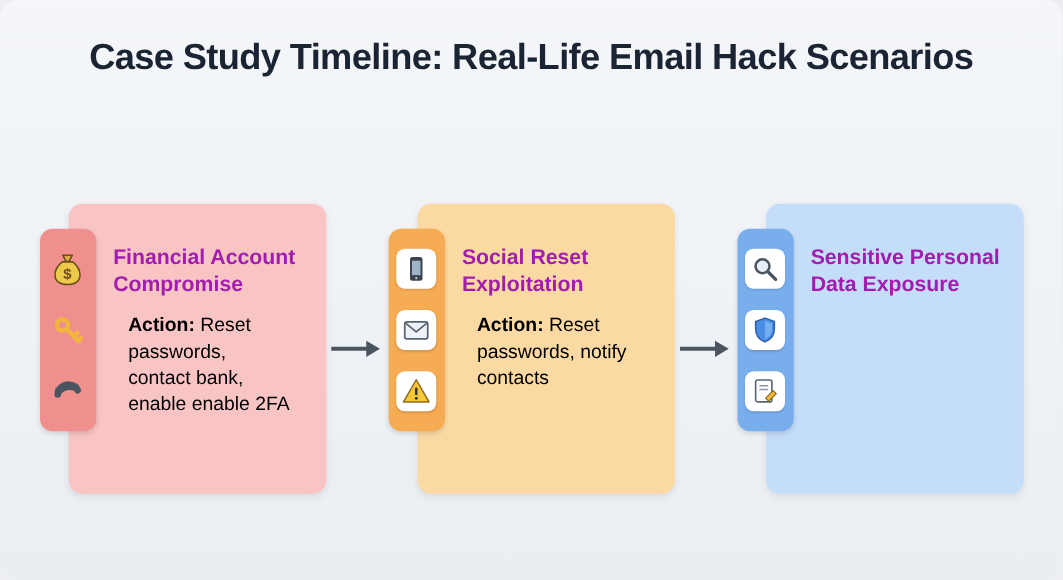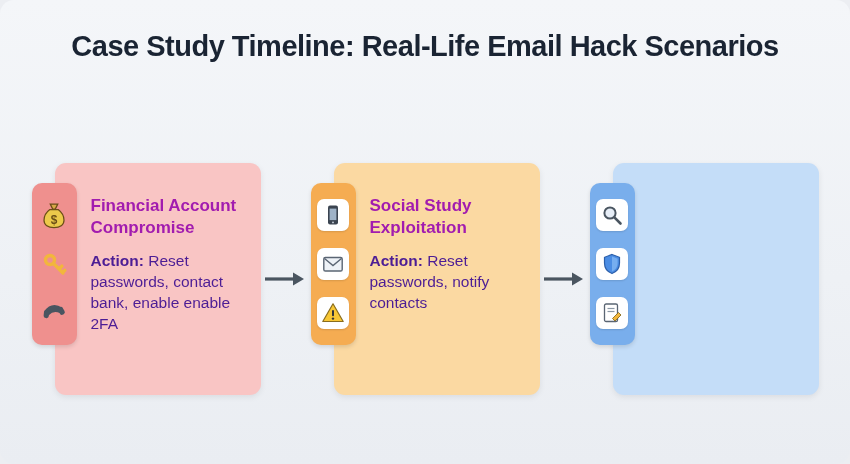--- a/index.html
+++ b/index.html
@@ -80,24 +80,24 @@
     padding: 32px 14px 0 36px;
   }
   .card-title {
     margin: 0 0 12px 0;
     font-size: 17px;
     line-height: 1.3;
     font-weight: bold;
     color: #a21caf;
   }
   .card-text {
-    margin: 0;
+    margin: 12px;
     font-size: 15.5px;
     line-height: 1.35;
-    color: #4c1d95;
+    color: #000000;
   }
   .card-text strong {
     font-weight: bold;
   }
   .arrow {
     margin: 0 5px 0 3px;
     display: flex;
     align-items: center;
   }
 </style>
@@ -163,21 +163,21 @@
         </span>
         <span class="icon-box">
           <svg width="24" height="24" viewBox="0 0 24 24">
             <path d="M12 2.8 L22.2 20.5 H1.8 Z" fill="#f8c735" stroke="#8a6d1d" stroke-width="1.2" stroke-linejoin="round"></path>
             <rect x="11" y="9" width="2" height="6.2" rx="1" fill="#30343a"></rect>
             <circle cx="12" cy="17.6" r="1.2" fill="#30343a"></circle>
           </svg>
         </span>
       </div>
       <div class="card-body">
-        <h2 class="card-title">Social Study Exploitation</h2>
+        <h2 class="card-title">Social Reset Exploitation</h2>
         <p class="card-text"><strong>Action:</strong> <span>Reset passwords, notify contacts</span></p>
       </div>
     </div>
 
     <div class="arrow">
       <svg width="42" height="18" viewBox="0 0 42 18">
         <line x1="1" y1="9" x2="31" y2="9" stroke="#4a5560" stroke-width="3.2"></line>
         <path d="M29 2.5 L40 9 L29 15.5 Z" fill="#4a5560"></path>
       </svg>
     </div>
@@ -199,17 +199,18 @@
         <span class="icon-box">
           <svg width="24" height="24" viewBox="0 0 24 24">
             <rect x="4.5" y="3" width="13" height="17.5" rx="1.6" fill="#ffffff" stroke="#5a6573" stroke-width="1.3"></rect>
             <line x1="7.5" y1="7.5" x2="14.5" y2="7.5" stroke="#8a97a5" stroke-width="1.2"></line>
             <line x1="7.5" y1="10.5" x2="14.5" y2="10.5" stroke="#8a97a5" stroke-width="1.2"></line>
             <path d="M12.5 17.5 L18.5 11.5 L21 14 L15 20 Z" fill="#f2b63c" stroke="#8a6d1d" stroke-width="0.9"></path>
           </svg>
         </span>
       </div>
       <div class="card-body">
+        <h2 class="card-title">Sensitive Personal Data Exposure</h2>
       </div>
     </div>
 
   </div>
 </div>
 
 </body></html>

